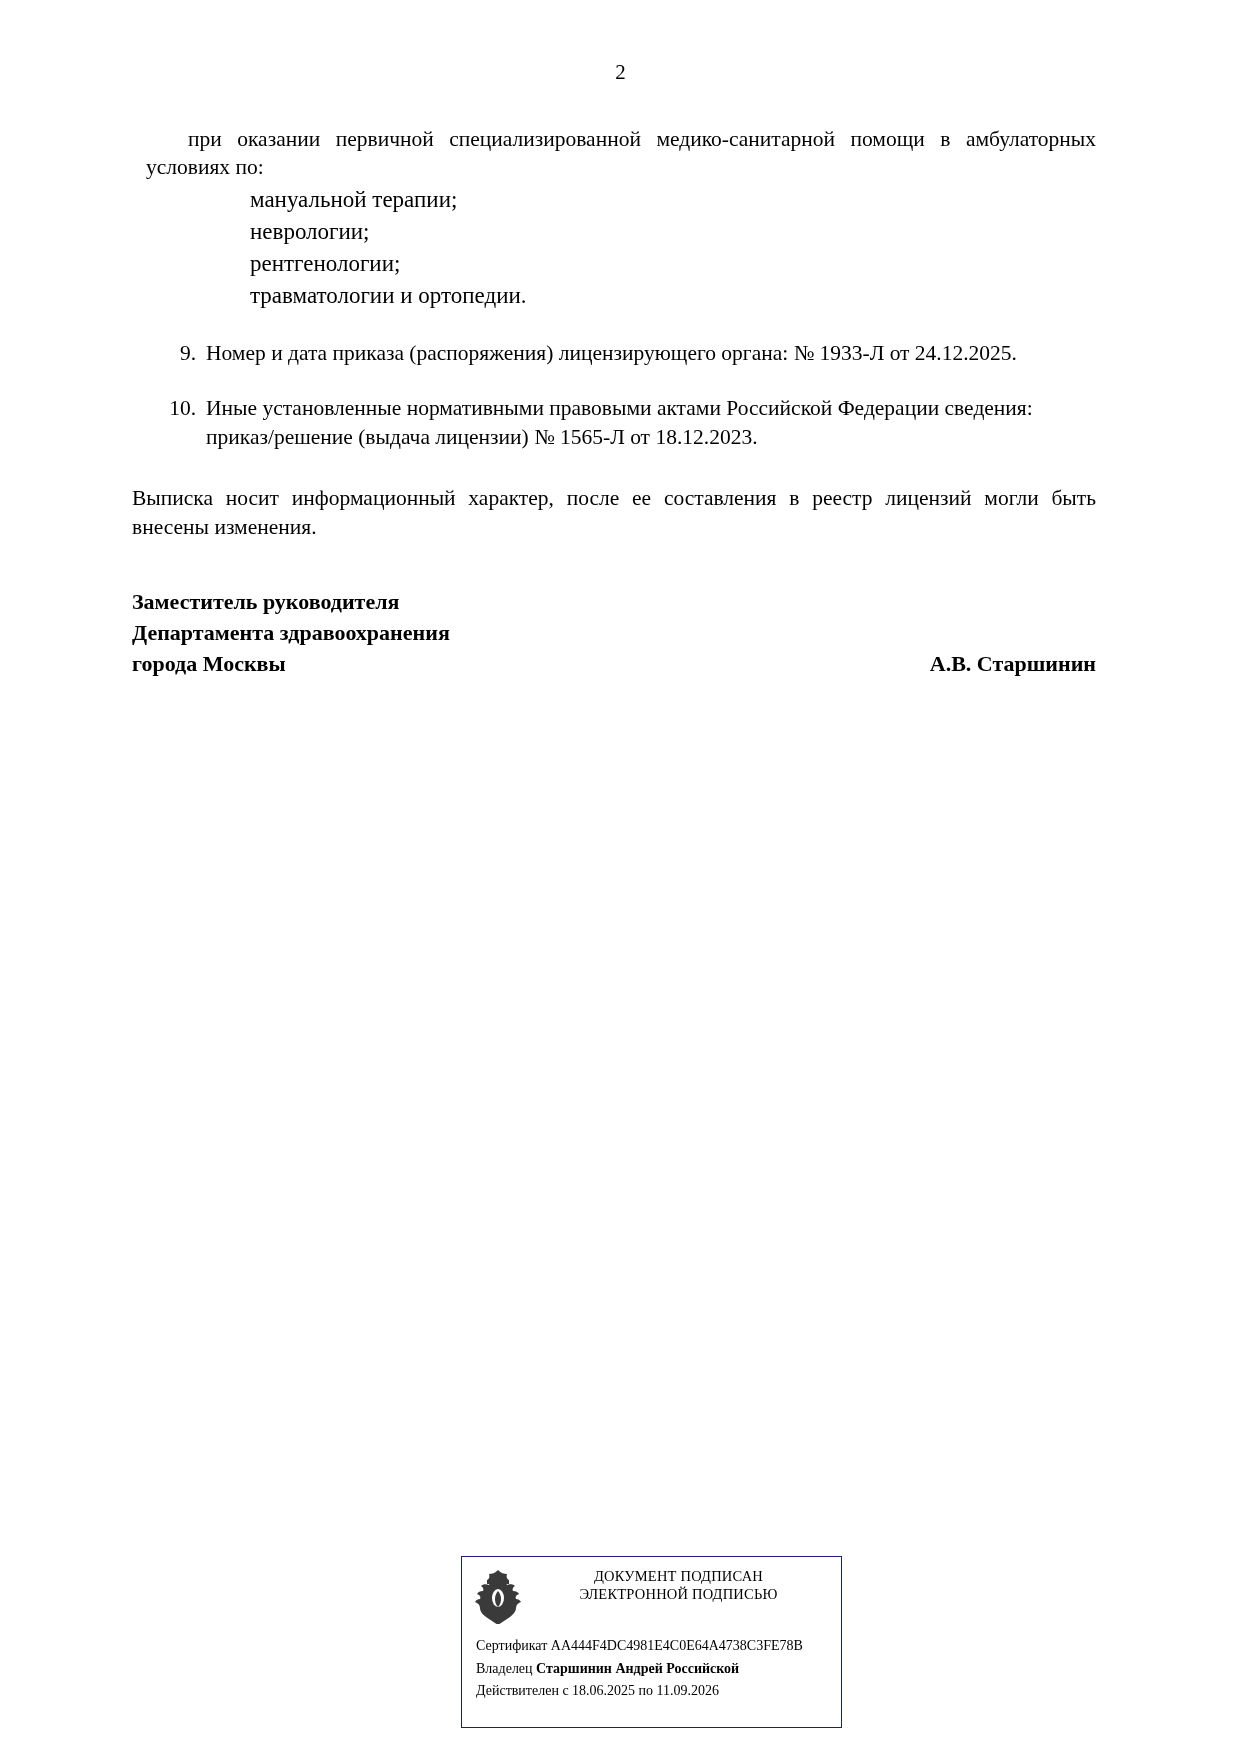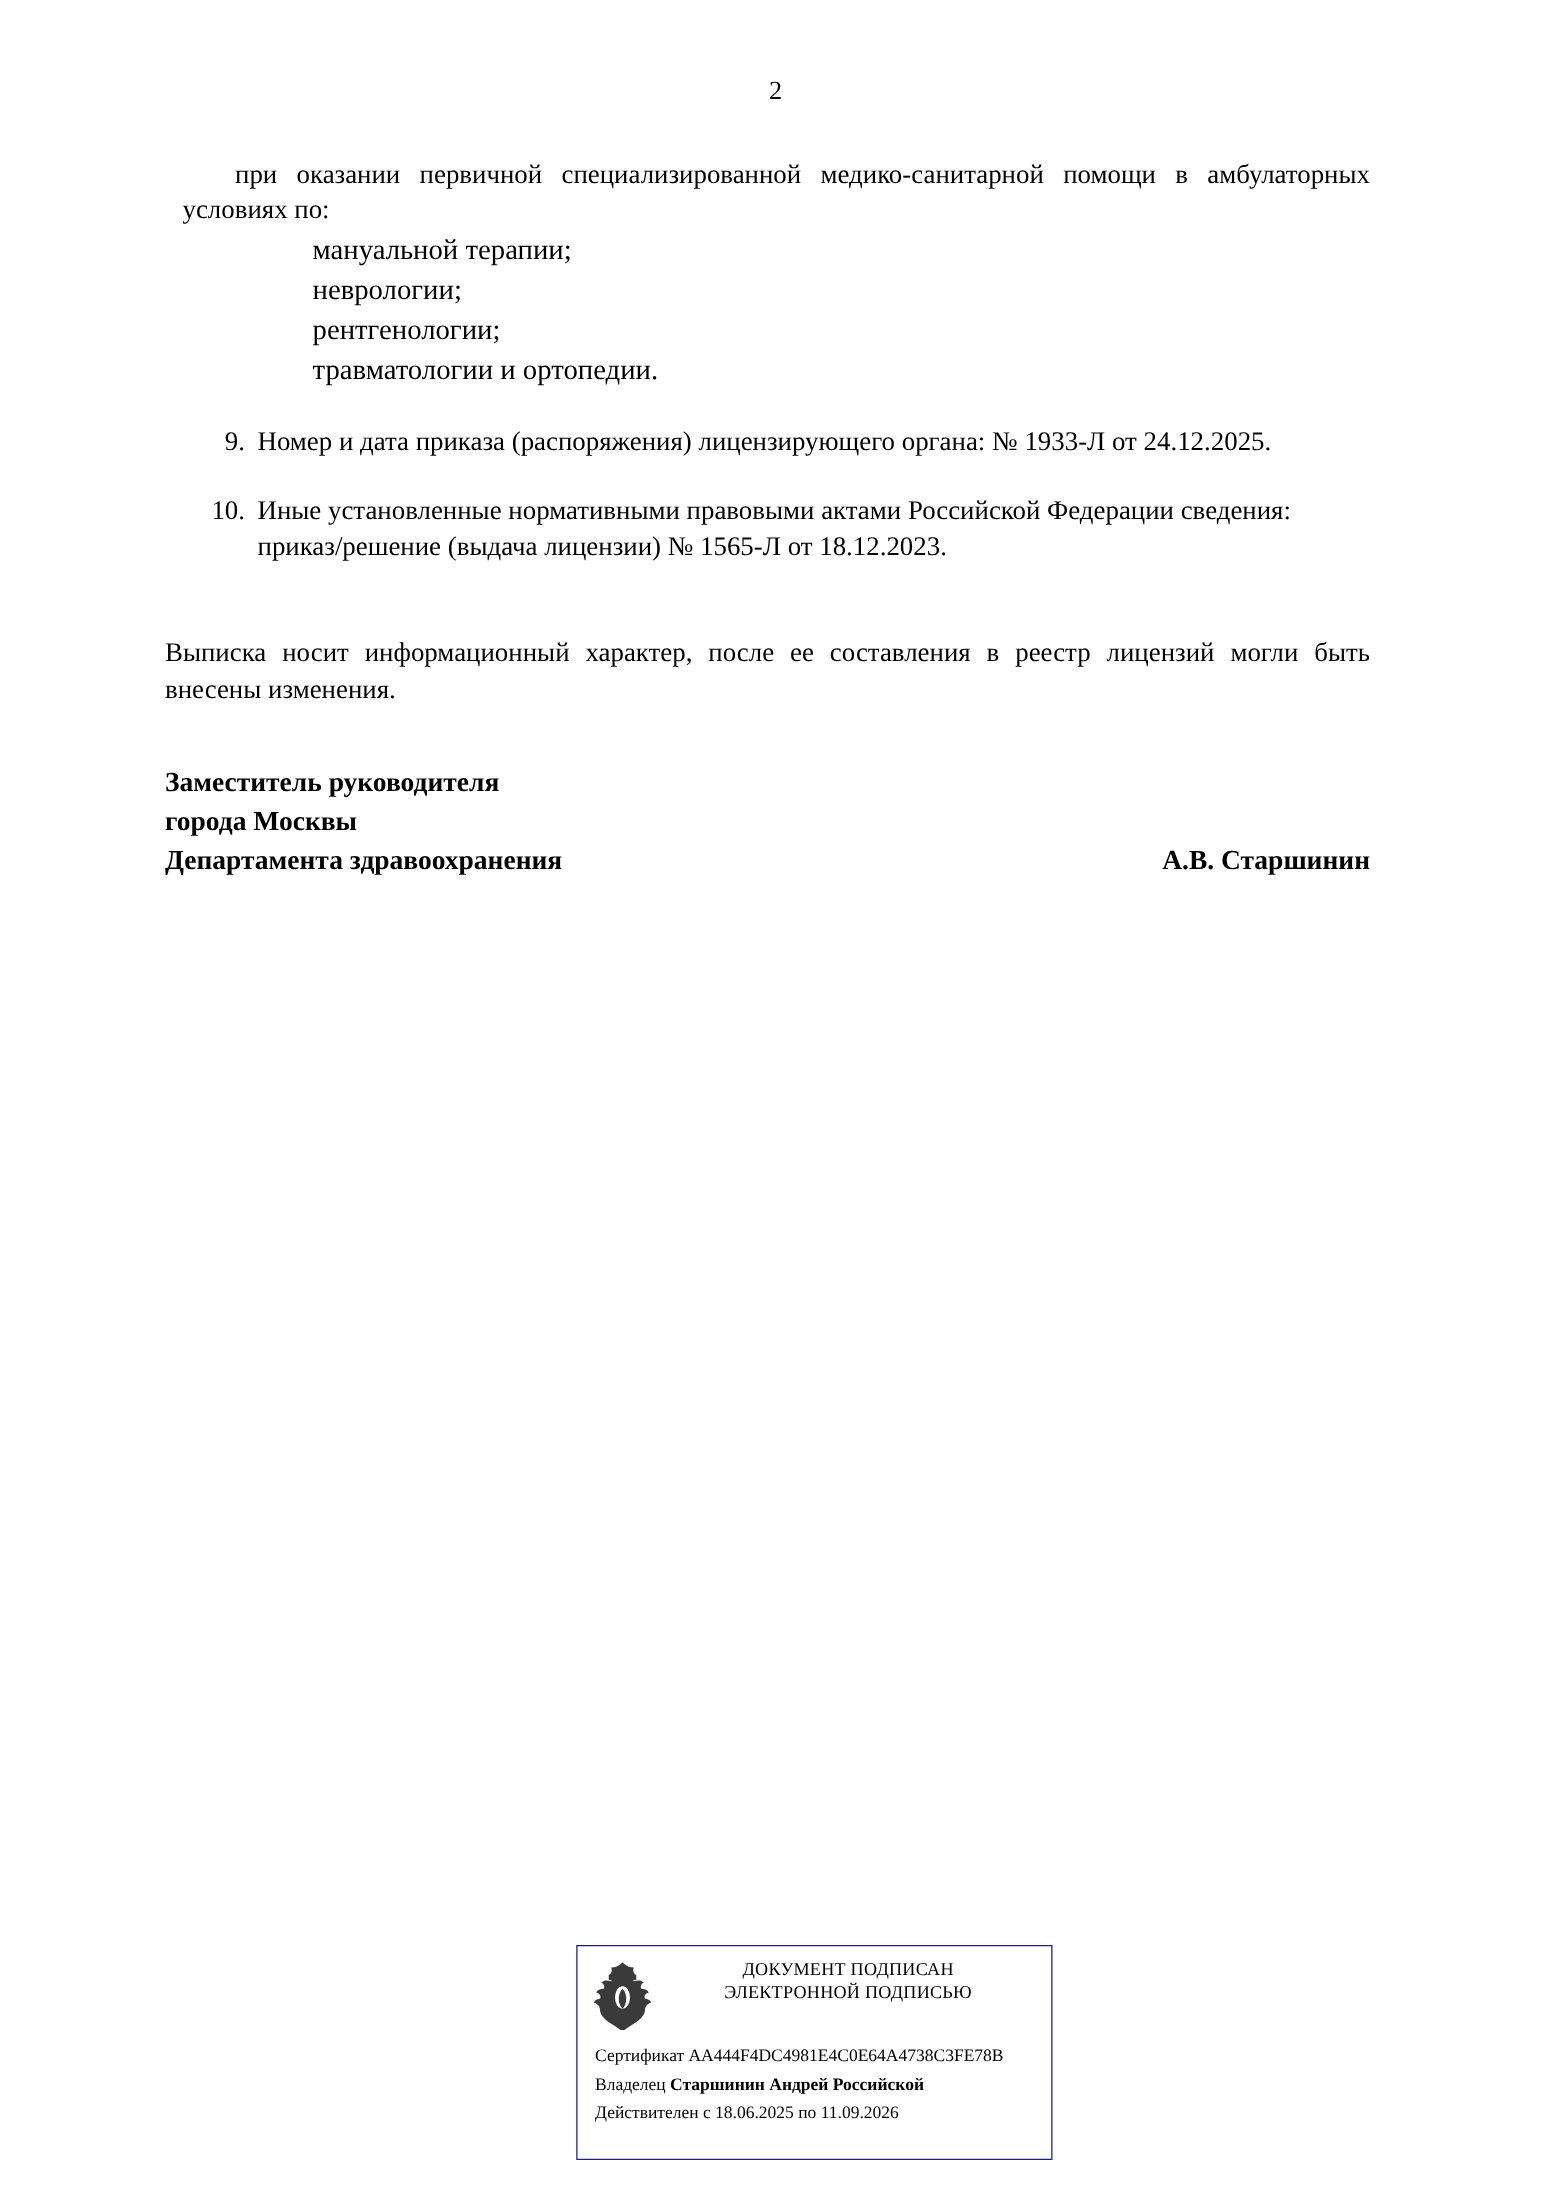--- a/index.html
+++ b/index.html
@@ -62,21 +62,21 @@
     width: 60px;
     flex: 0 0 60px;
     text-align: right;
     padding-right: 10px;
     box-sizing: border-box;
   }
   .numbered .body {
     flex: 1 1 auto;
   }
   .note {
-    margin-top: 56px;
+    margin-top: 32px;
     font-size: 21.5px;
     line-height: 1.35;
     text-align: justify;
     text-justify: inter-word;
     margin-left: -14px;
     width: 964px;
   }
   .signature-block {
     margin-top: 44px;
     position: relative;
@@ -163,22 +163,22 @@
 
     <div class="numbered">
       <div class="num">10.</div>
       <div class="body">Иные установленные нормативными правовыми актами Российской Федерации сведения: приказ/решение (выдача лицензии) № 1565-Л от 18.12.2023.</div>
     </div>
 
     <div class="note">Выписка носит информационный характер, после ее составления в реестр лицензий могли быть внесены изменения.</div>
 
     <div class="signature-block">
       <div>Заместитель руководителя</div>
+      <div>Департамента здравоохранения</div>
       <div>города Москвы</div>
-      <div>Департамента здравоохранения</div>
       <div class="signature-name">А.В. Старшинин</div>
     </div>
 
   </div>
 
   <div class="stamp">
     <div class="stamp-head">
       <div class="stamp-emblem">
         <svg width="50" height="56" viewBox="0 0 50 56" xmlns="http://www.w3.org/2000/svg">
           <g fill="#3a3a3a">

